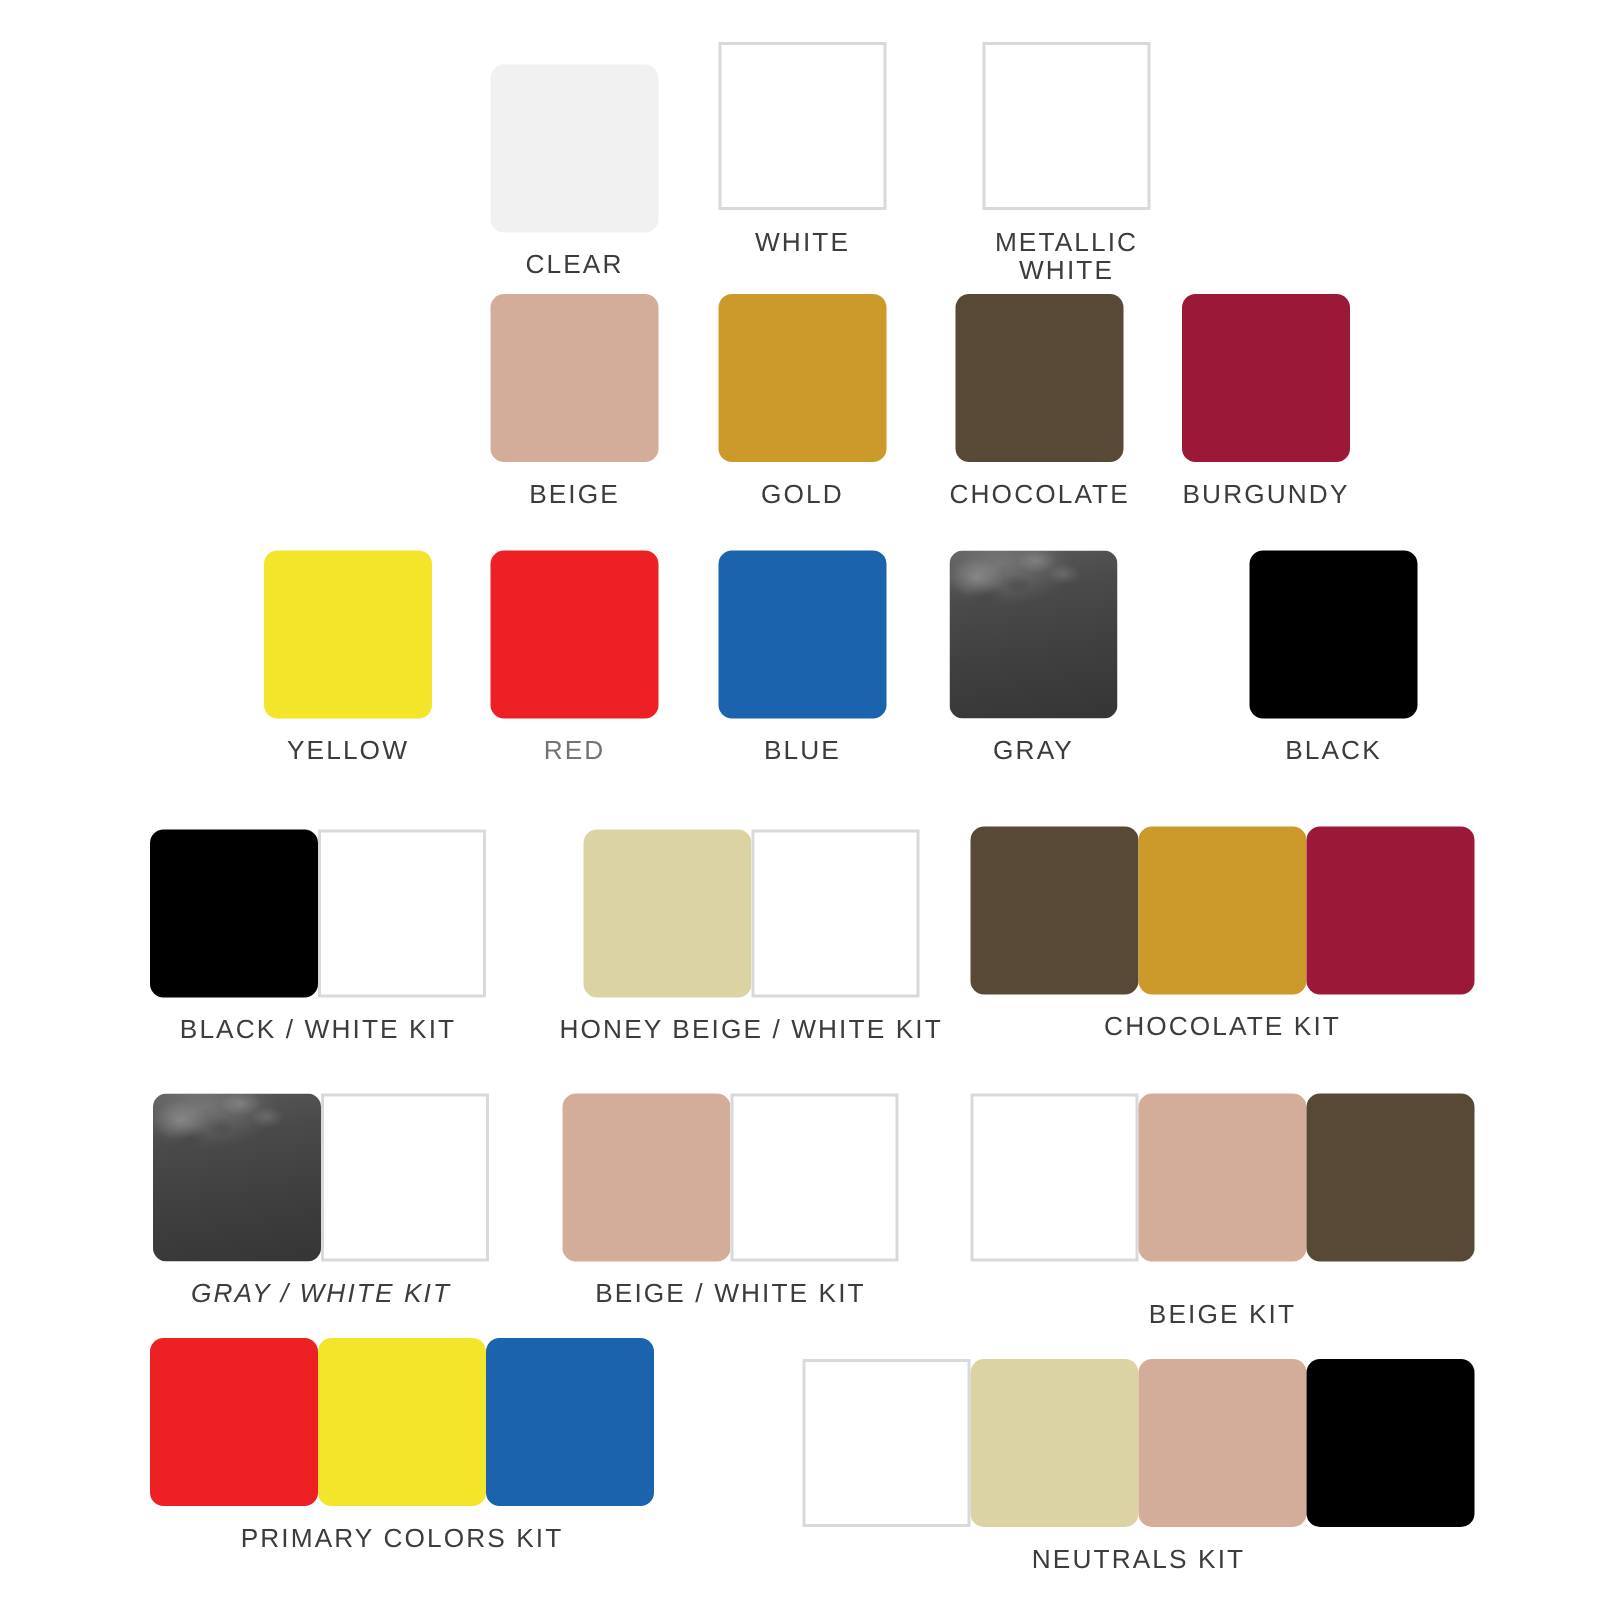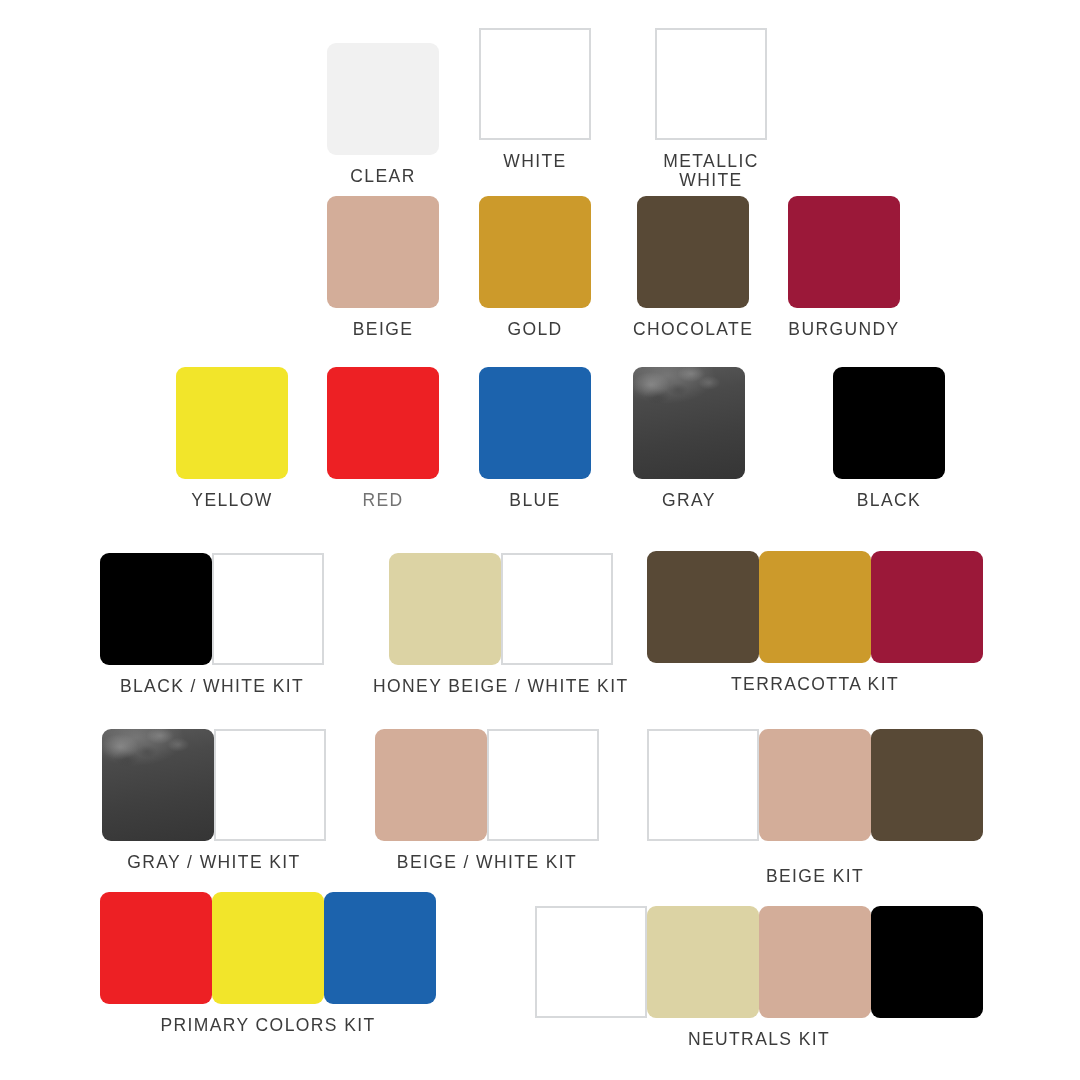--- a/index.html
+++ b/index.html
@@ -161,23 +161,23 @@
         <div class="tile outlined" style="background: rgb(255, 255, 255); border-color: rgb(215, 217, 219);"></div>
       </div>
       <div class="label" style="color: rgb(60, 60, 60);">BLACK / WHITE KIT</div>
     </div>
     <div class="cell" style="left: 647px; top: 551px;">
       <div class="tiles">
         <div class="tile rounded" style="background: rgb(88, 73, 54);"></div>
         <div class="tile rounded" style="background: rgb(204, 154, 43);"></div>
         <div class="tile rounded" style="background: rgb(155, 24, 57);"></div>
       </div>
-      <div class="label" style="color: rgb(60, 60, 60);">TERRACOTTA KIT</div>
-    </div>
-    <div class="cell" style="left: 102px; top: 729px;">
+      <div class="label" style="color: rgb(60, 60, 60);">CHOCOLATE KIT</div>
+    </div>
+    <div class="cell" style="left: 102px; top: 729px; font-style: italic;">
       <div class="tiles">
         <div class="tile rounded textured"></div>
         <div class="tile outlined" style="background: rgb(255, 255, 255); border-color: rgb(215, 217, 219);"></div>
       </div>
       <div class="label" style="color: rgb(60, 60, 60);">GRAY / WHITE KIT</div>
     </div>
     <div class="cell" style="left: 375px; top: 729px;">
       <div class="tiles">
         <div class="tile rounded" style="background: rgb(211, 173, 153);"></div>
         <div class="tile outlined" style="background: rgb(255, 255, 255); border-color: rgb(215, 217, 219);"></div>

